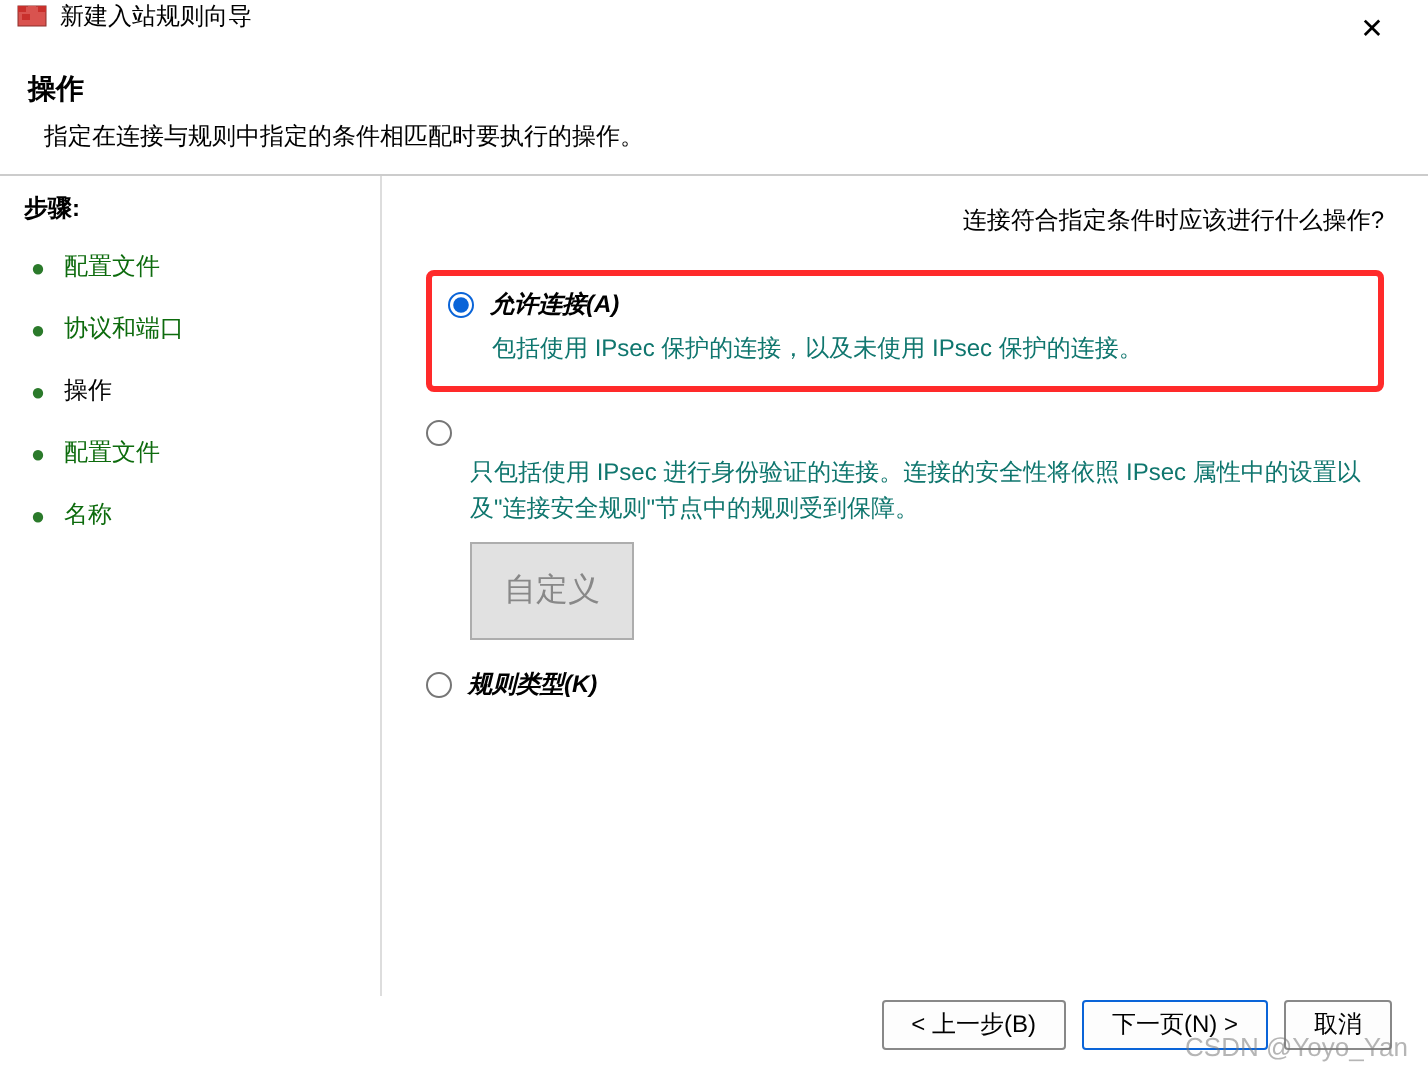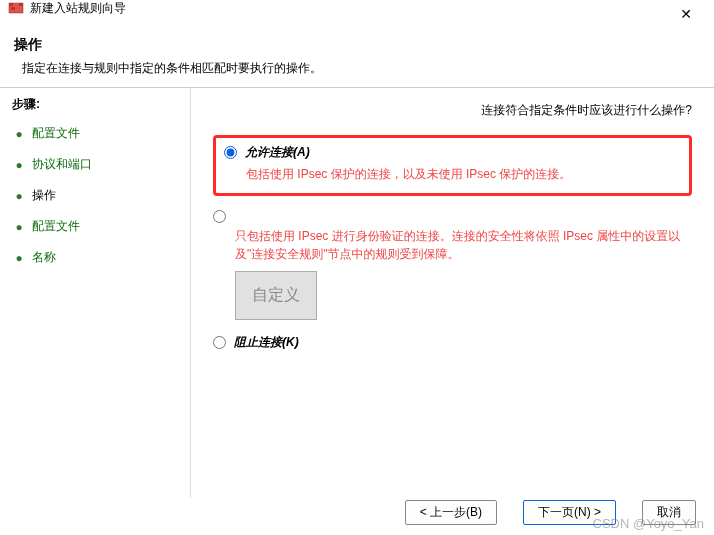--- a/index.html
+++ b/index.html
@@ -26,27 +26,27 @@
     
     .vsep { border-left: 1px solid #ddd; }
     
     .main { flex: 1; padding: 14px 22px; }
     .question { font-size: 12px; margin-bottom: 16px; text-align: right; }
     
     .opt-group { margin-bottom: 14px; }
     .opt-row { display: flex; align-items: center; margin-bottom: 4px; }
     .opt-row input[type=radio] { margin-right: 8px; accent-color: #0a64d8; }
     .opt-label { font-weight: bold; font-size: 12px; font-style: italic; }
-    .opt-desc { font-size: 12px; color: #ef4444; margin-left: 22px; margin-top: 2px; line-height: 1.5; }
+    .opt-desc { font-size: 12px; color: #0f766e; margin-left: 22px; margin-top: 2px; line-height: 1.5; }
     
     .highlight-box { border: 3px solid #ff2a2a; border-radius: 4px; padding: 6px 8px 10px 8px; margin-bottom: 14px; }
     
     .custom-btn { margin-left: 22px; margin-top: 8px; padding: 13px 16px; font-size: 16px; border: 1px solid #adadad; background: #e1e1e1; color: #888; cursor: default; }
     
-    .footer { position: absolute; bottom: 10px; right: 18px; display: flex; gap: 26px; }
+    .footer { position: absolute; bottom: 10px; right: 18px; display: flex; gap: 8px; }
     .footer button { padding: 3px 14px; font-size: 12px; border: 1px solid #888; background: #fdfdfd; cursor: pointer; border-radius: 2px; }
     .footer button.primary { border: 1.5px solid #0a64d8; }
     
     .watermark { position: absolute; bottom: 4px; right: 10px; color: rgba(120,120,120,0.55); font-size: 13px; pointer-events: none; }
   </style>
 </head>
 <body>
 
 <div class="titlebar">
   <span class="titlebar-icon">
@@ -114,21 +114,21 @@
       <label class="opt-row">
         <input type="radio" name="action" style="">
       </label>
       <div class="opt-desc">只包括使用 IPsec 进行身份验证的连接。连接的安全性将依照 IPsec 属性中的设置以及"连接安全规则"节点中的规则受到保障。</div>
       <button class="custom-btn" disabled="">自定义</button>
     </div>
 
     <div class="opt-group">
       <label class="opt-row">
         <input type="radio" name="action" style="">
-        <span class="opt-label">阻止连接(K)</span>
+        <span class="opt-label">规则类型(K)</span>
       </label>
     </div>
   </div>
 </div>
 
 <div class="footer">
   <button>&lt; 上一步(B)</button>
   <button class="primary">下一页(N) &gt;</button>
   <button>取消</button>
 </div>

